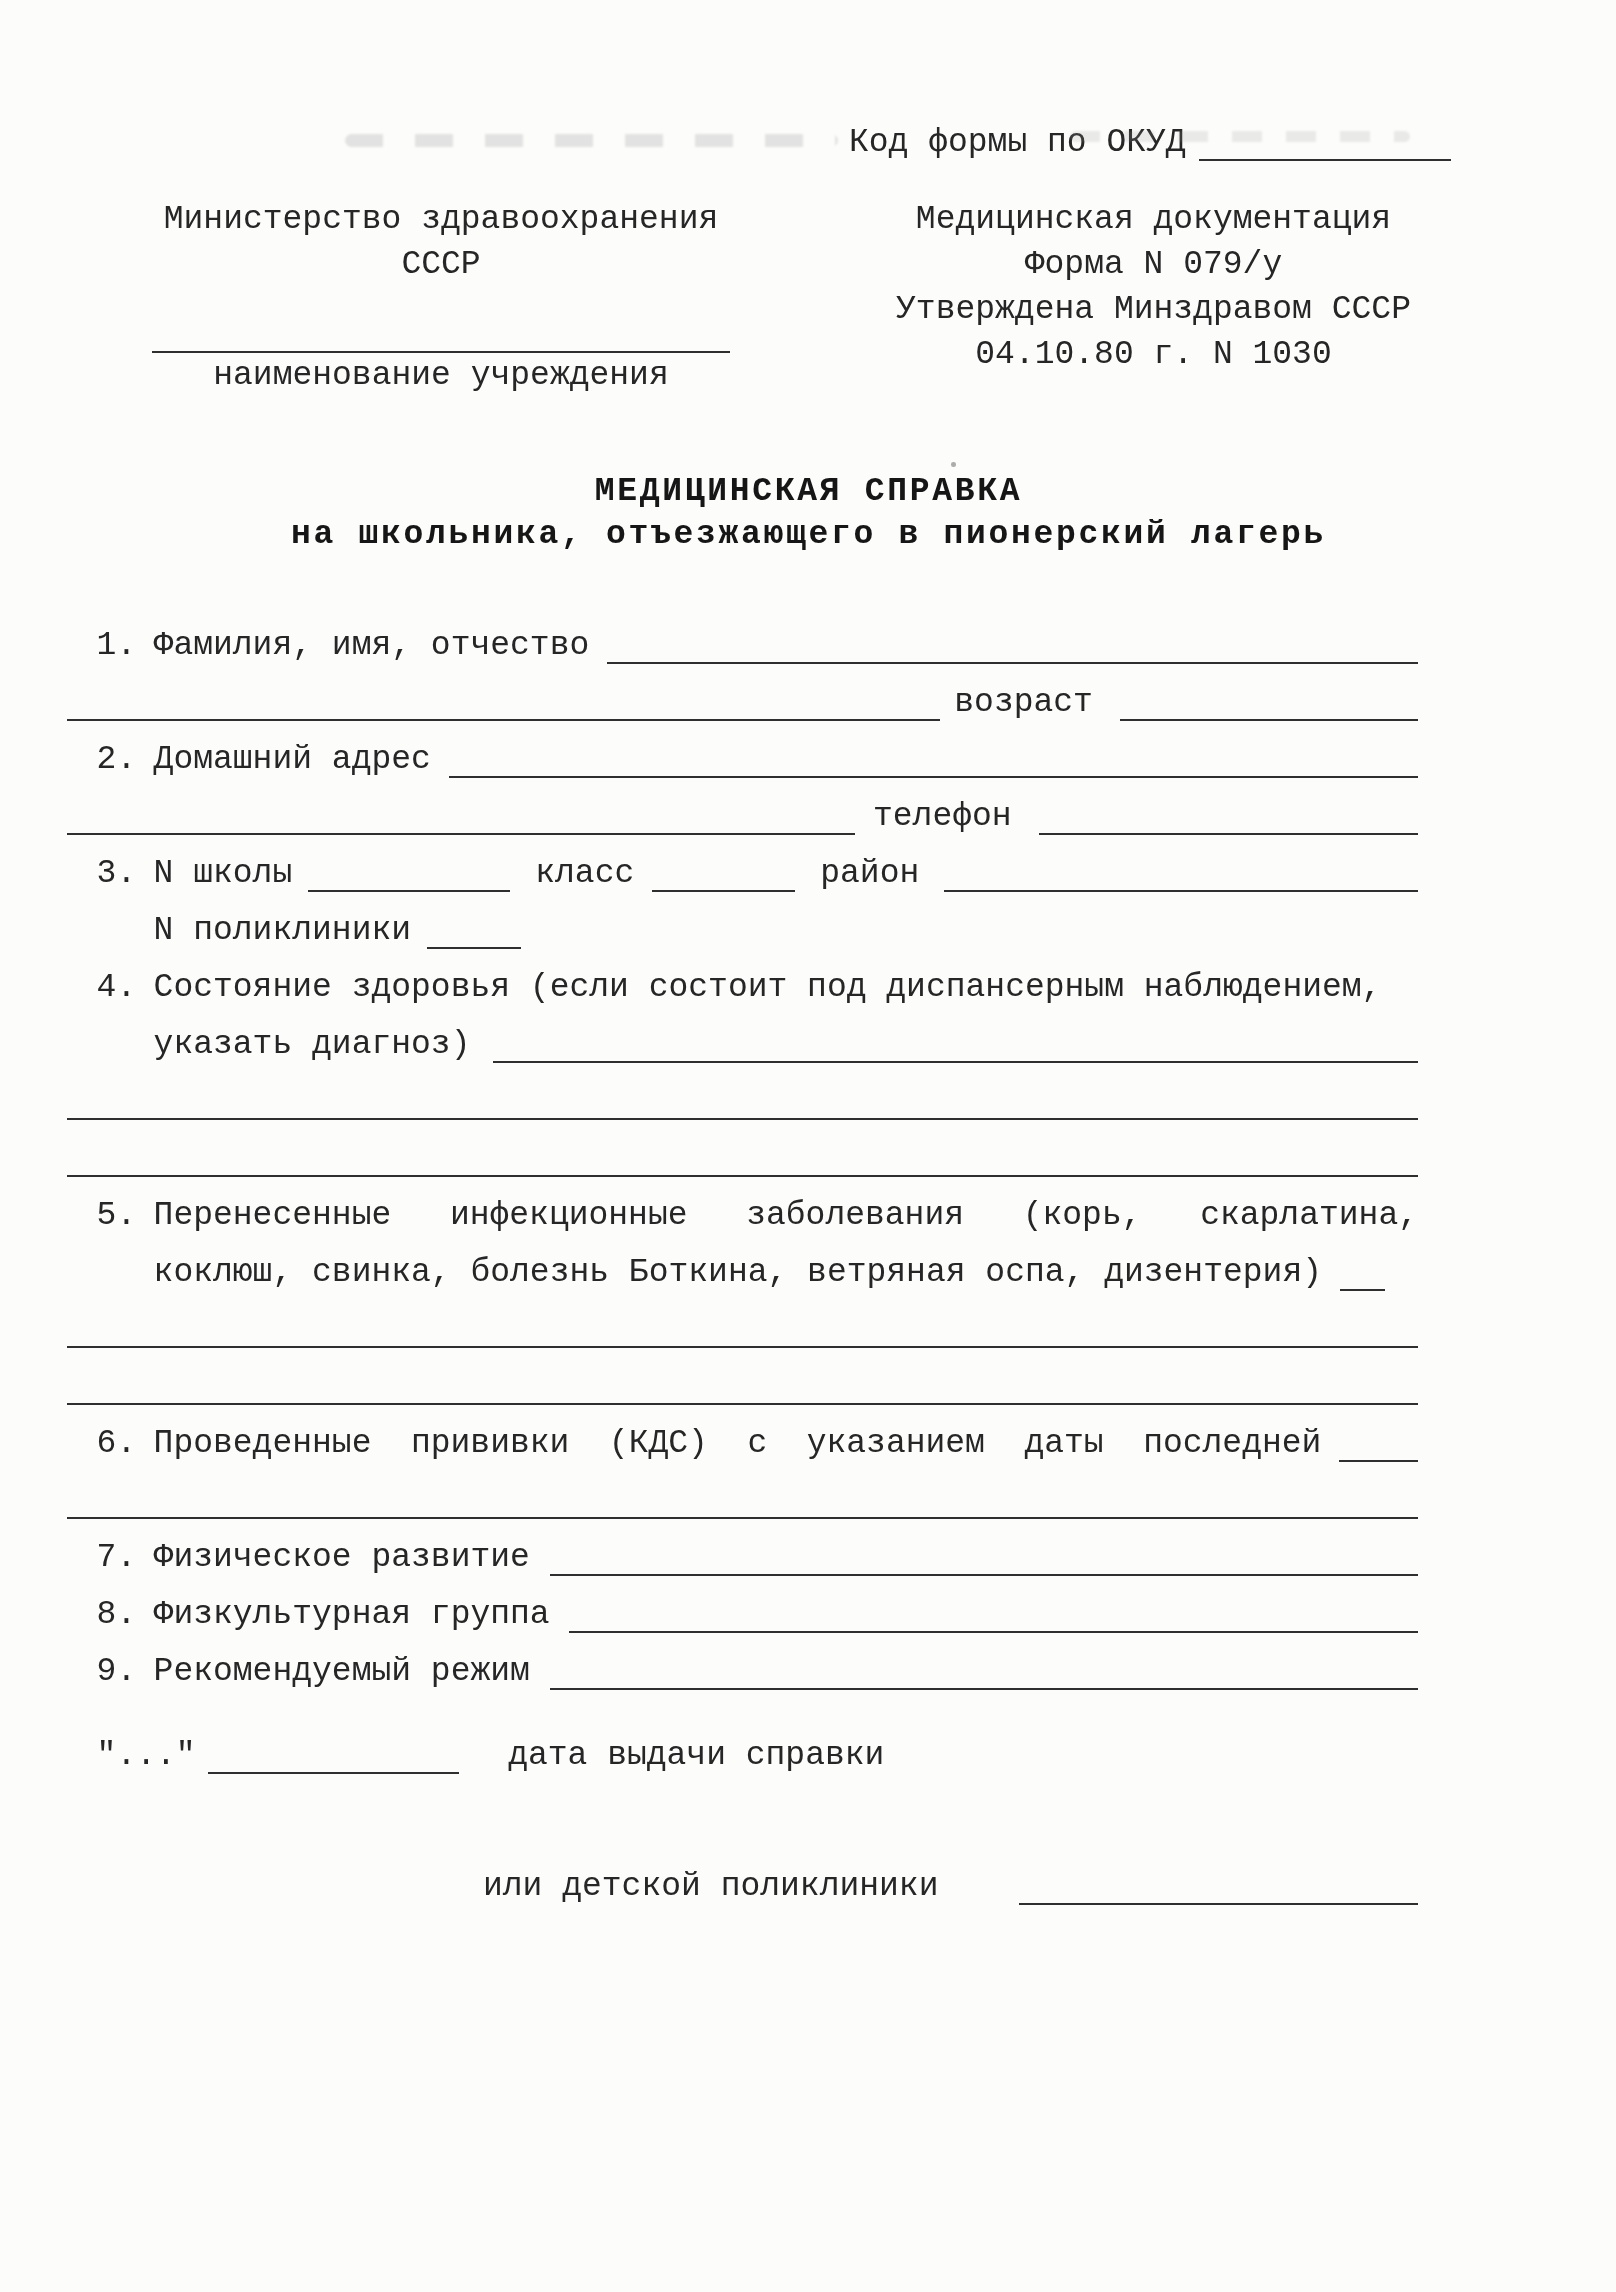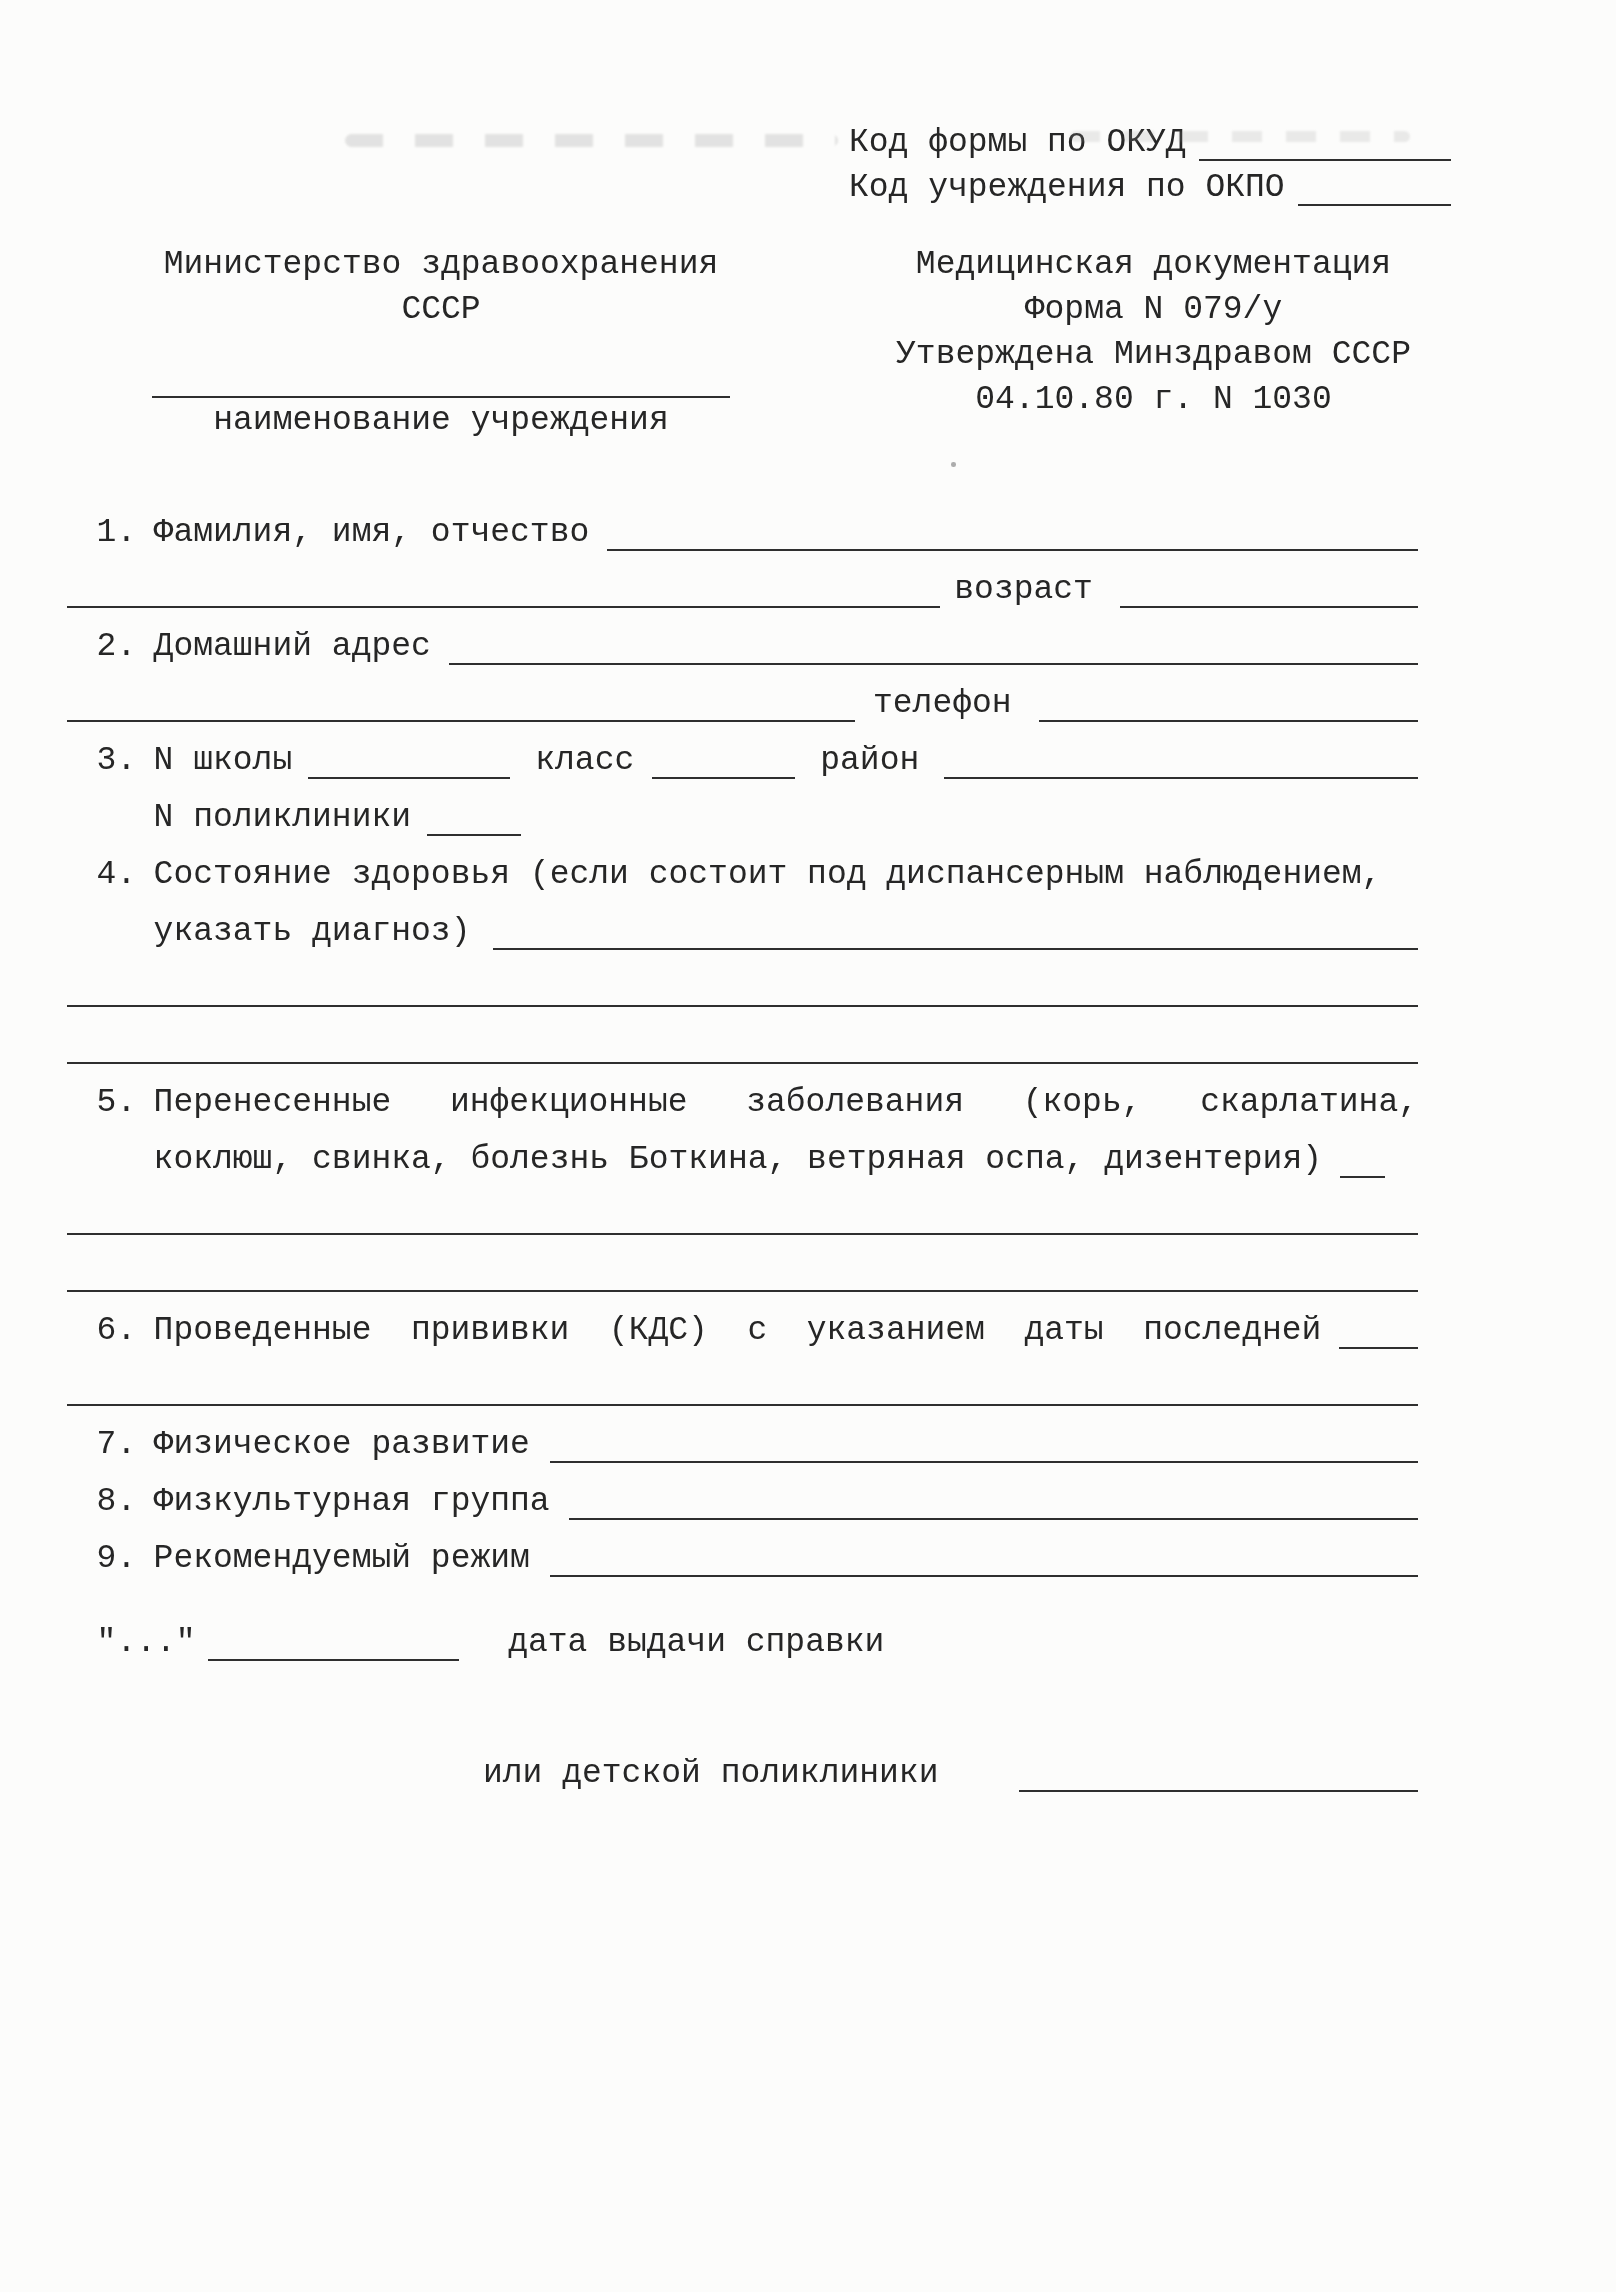--- a/index.html
+++ b/index.html
@@ -61,42 +61,42 @@
 
   <div class="smudge s1"></div>
   <div class="smudge s2"></div>
   <div class="dot"></div>
 
   <div class="okud">
     <div class="row">
       <span class="lbl">Код формы по ОКУД</span>
       <span class="ul"></span>
     </div>
-    <div class="row">
-      <span class="lbl">Код учреждения по ОКПО</span>
-      <span class="ul"></span>
-    </div>
   </div>
 
   <div class="cols">
     <div class="col-left">
       <div class="hline">Министерство здравоохранения</div>
       <div class="hline">СССР</div>
       <div class="col-spacer"></div>
       <div class="rule"></div>
       <div class="hline">наименование учреждения</div>
     </div>
     <div class="col-right">
       <div class="hline">Медицинская документация</div>
       <div class="hline">Форма N 079/у</div>
       <div class="hline">Утверждена Минздравом СССР</div>
       <div class="hline">04.10.80 г. N 1030</div>
     </div>
   </div>
 
+  <div class="title">
+    <div>МЕДИЦИНСКАЯ СПРАВКА</div>
+    <div>на школьника, отъезжающего в пионерский лагерь</div>
+  </div>
 
   <div class="form">
 
     <div class="row">
       <span class="num">1.</span>
       <span class="lbl">Фамилия, имя, отчество</span>
       <span class="ul grow" style="margin-left:18px"></span>
     </div>
 
     <div class="row">

